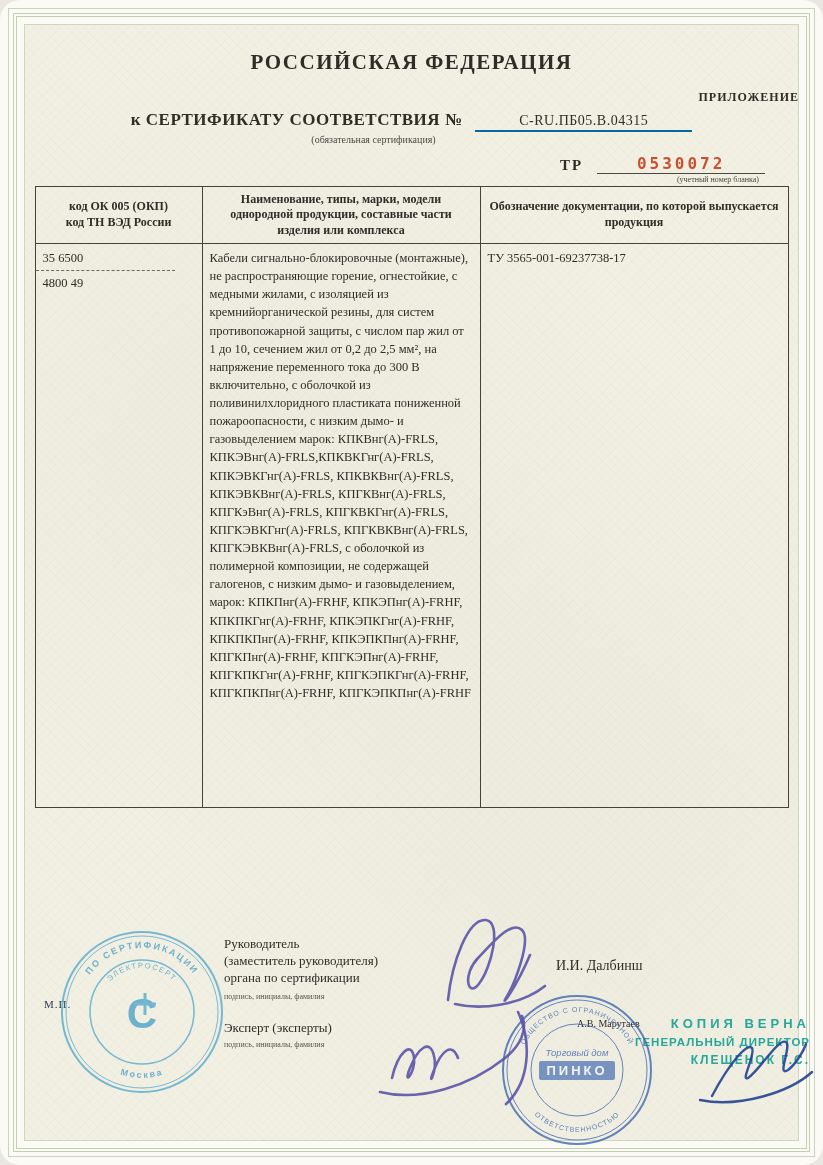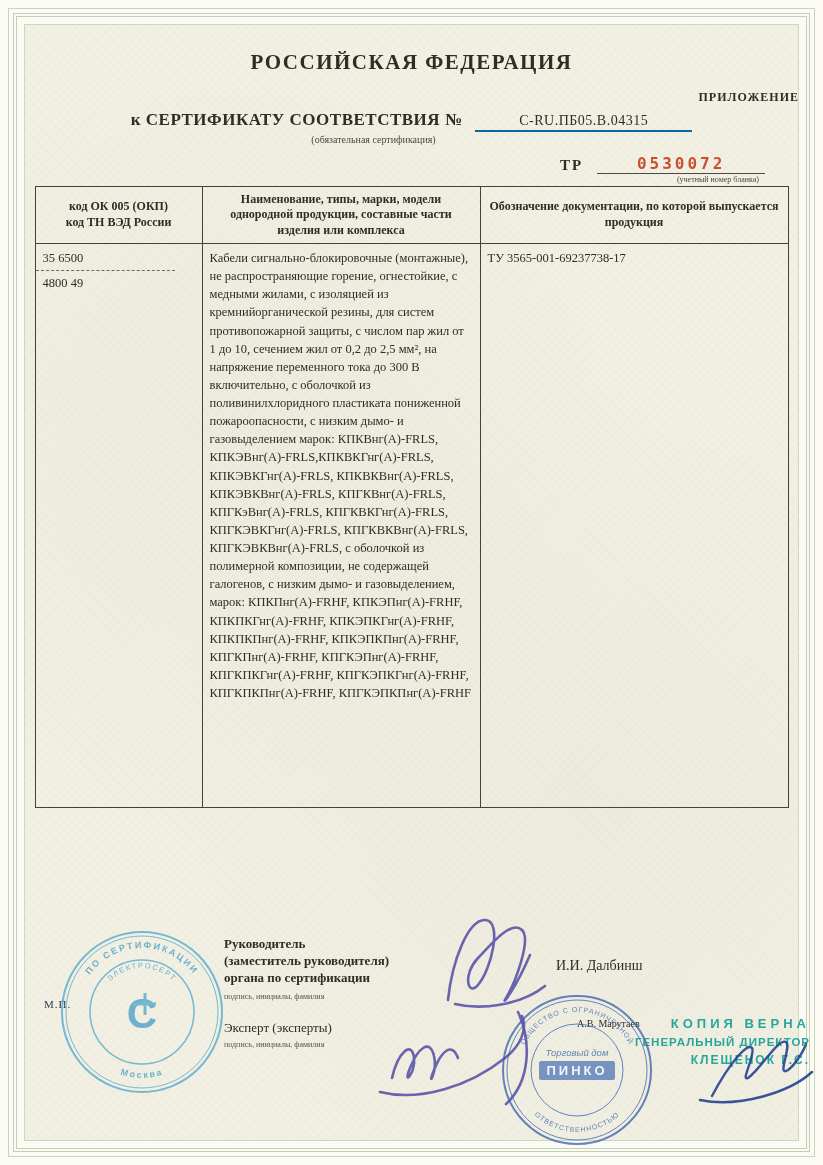--- a/index.html
+++ b/index.html
@@ -1,19 +1,19 @@
 <!DOCTYPE html>
 <html><head>
 <meta charset="utf-8">
 <style>
   html,body { margin:0; padding:0; background:#e9e7e0; }
   .page {
     position:relative; width:823px; height:1165px; margin:0 auto;
     background:#fbfaf4; overflow:hidden;
-    font-family:"Liberation Serif", serif; color:#2f2d26;
+    font-family:"Liberation Serif", serif; color:#2f2d26;border-radius:20px;
   }
   
   .frame-a { position:absolute; inset:8px;  border:1px solid #c9d4bc; pointer-events:none; }
   .frame-b { position:absolute; inset:13px; border:4px double #c3cfb4; pointer-events:none; }
   .frame-c {
     position:absolute; inset:24px; border:1px solid #ccd6c0; pointer-events:none;
     background:
       repeating-linear-gradient(45deg,  rgba(168,190,158,.05) 0 1px, transparent 1px 6px),
       repeating-linear-gradient(-45deg, rgba(168,190,158,.05) 0 1px, transparent 1px 6px),
       radial-gradient(circle at 28% 38%, rgba(188,204,178,.10), transparent 45%),
@@ -41,21 +41,21 @@
   .tr-note { font-size:8px; color:#4a4840; text-align:right; margin-right:40px; margin-top:1px; }
 
   .table-caption { margin-top:6px; text-align:center; font-weight:bold; font-size:12.5px; }
 
   table.product { margin:2px auto 0; width:753px; border-collapse:collapse; table-layout:fixed; }
   table.product th, table.product td { border:1px solid #44423a; }
   table.product thead th {
     font-size:12px; font-weight:bold; padding:4px 6px; vertical-align:middle; height:48px; line-height:1.3;
   }
   table.product tbody td { vertical-align:top; padding:5px 7px; font-size:12.5px; line-height:1.45; height:553px;margin-left:44px; }
-  .pre { white-space:pre-line;font-weight:bold; }
+  .pre { white-space:pre-line; }
   .dash { border-top:1px dashed #6d6a5e; margin:3px 0 3px -7px; width:92%; }
 
   
   .abs { position:absolute; }
   .role-head { left:224px; top:936px; font-size:13px; line-height:1.3; }
   .cap-head  { left:224px; top:992px; font-size:8px; color:#56534a; }
   .name-head { left:556px; top:958px; font-size:14px; }
   .role-expert { left:224px; top:1020px; font-size:13px; }
   .cap-expert  { left:224px; top:1040px; font-size:8px; color:#56534a; }
   .name-expert { left:577px; top:1018px; font-size:10px; }

